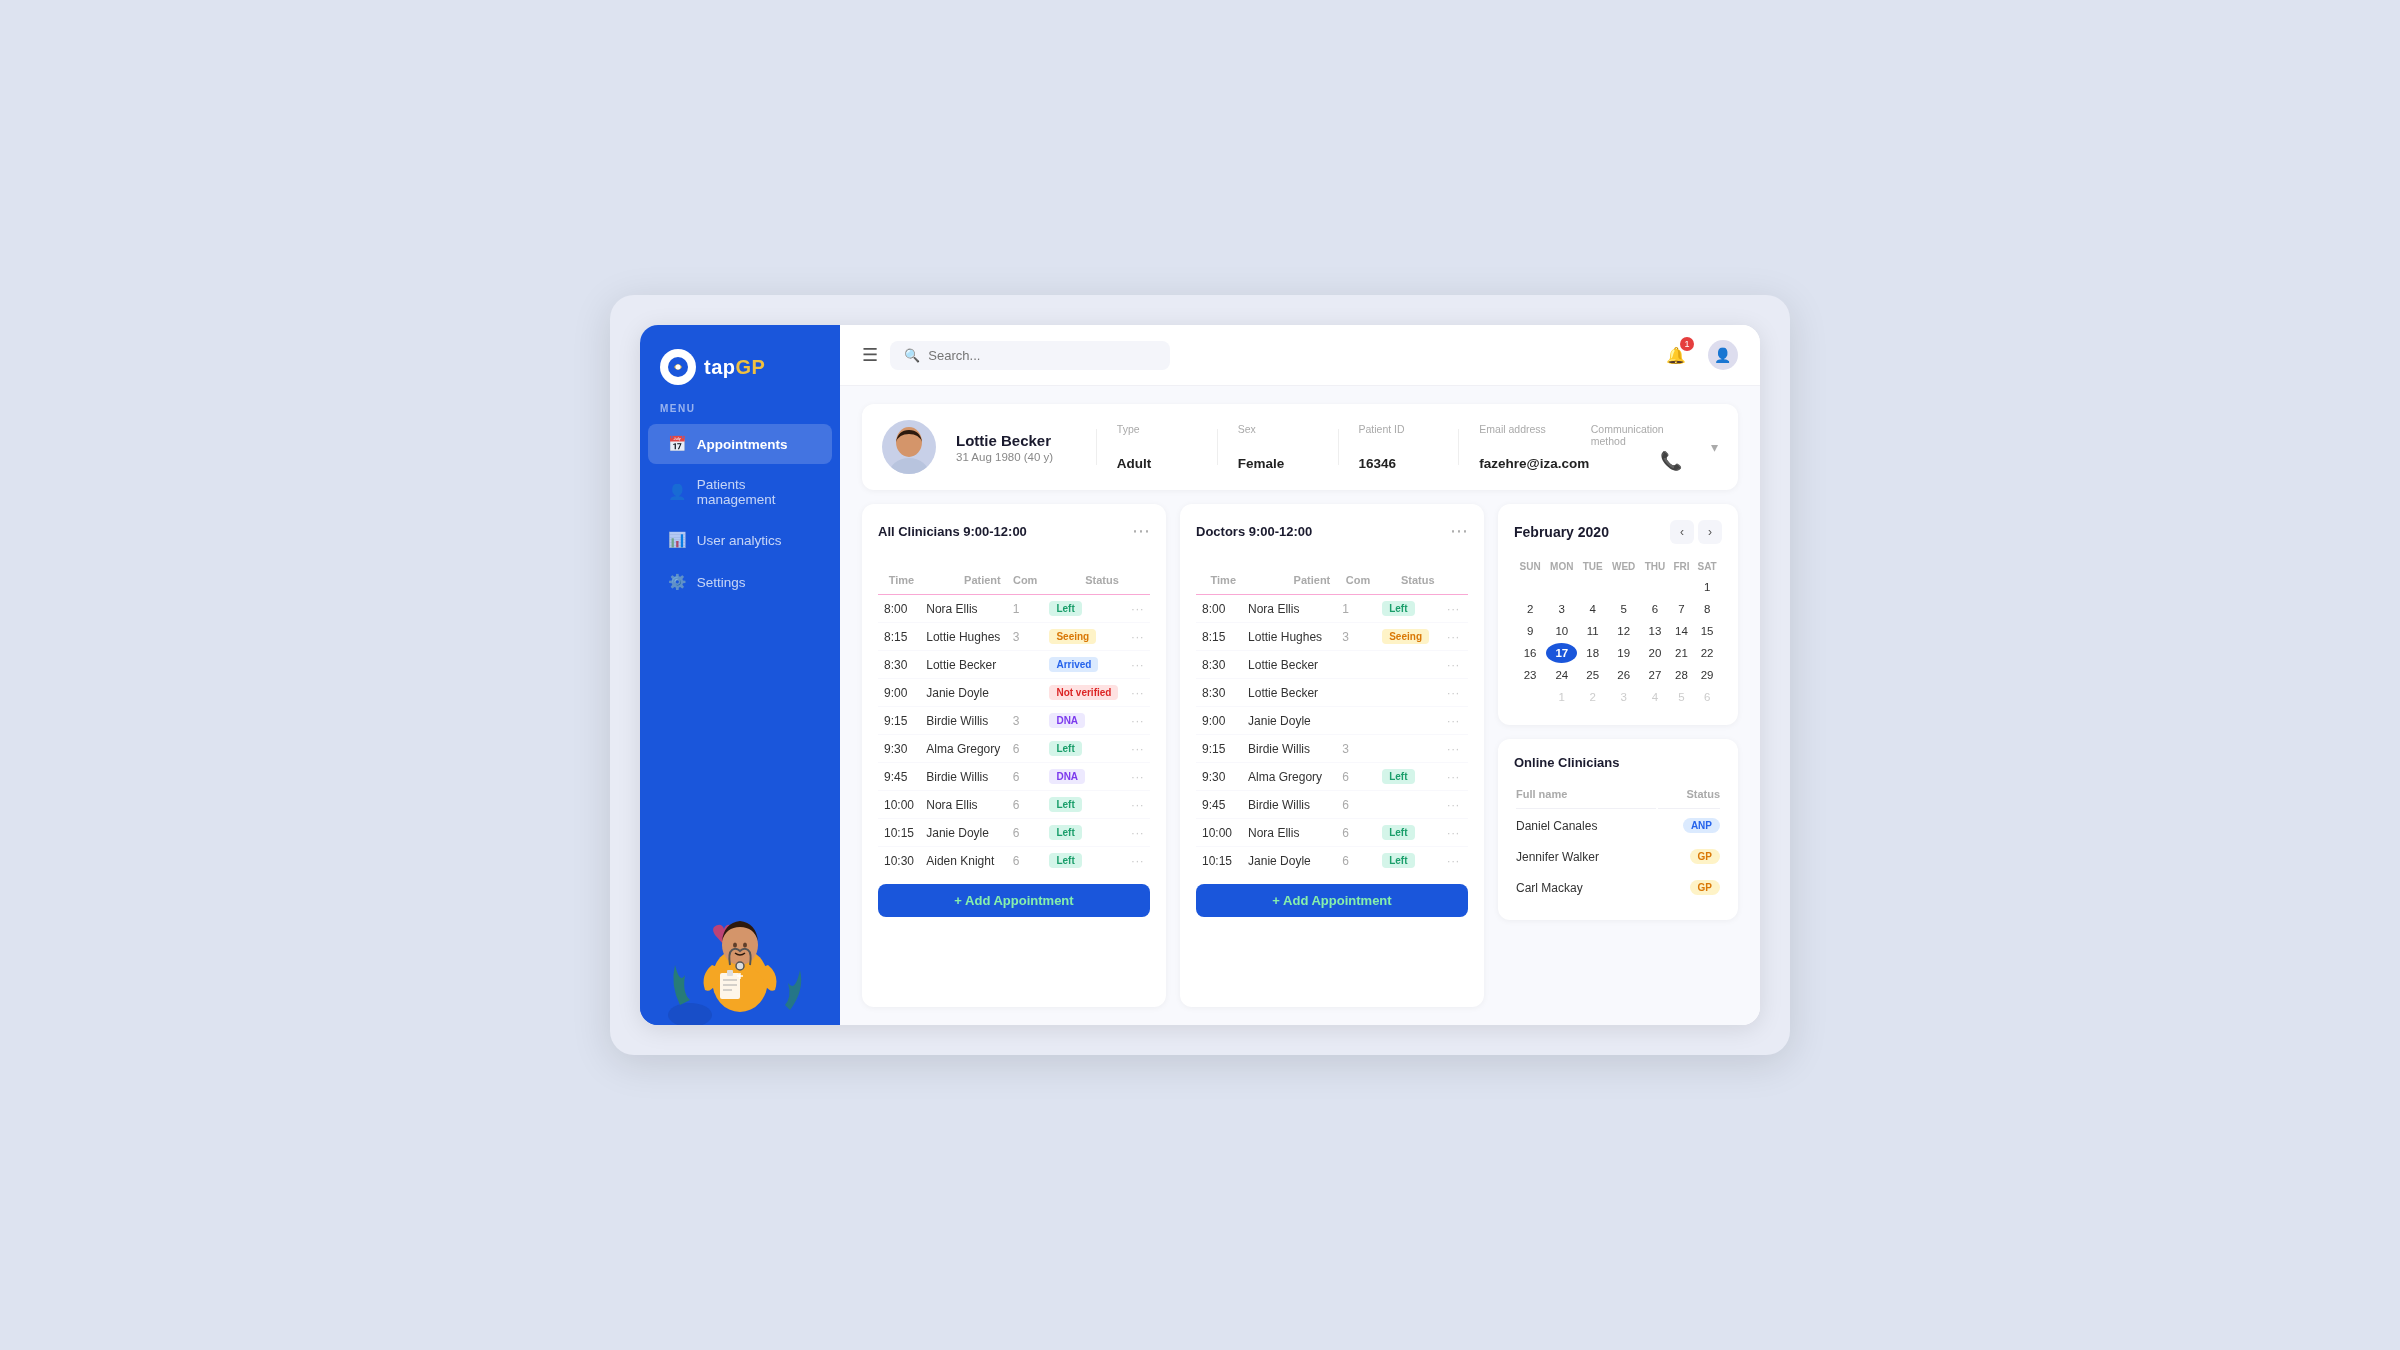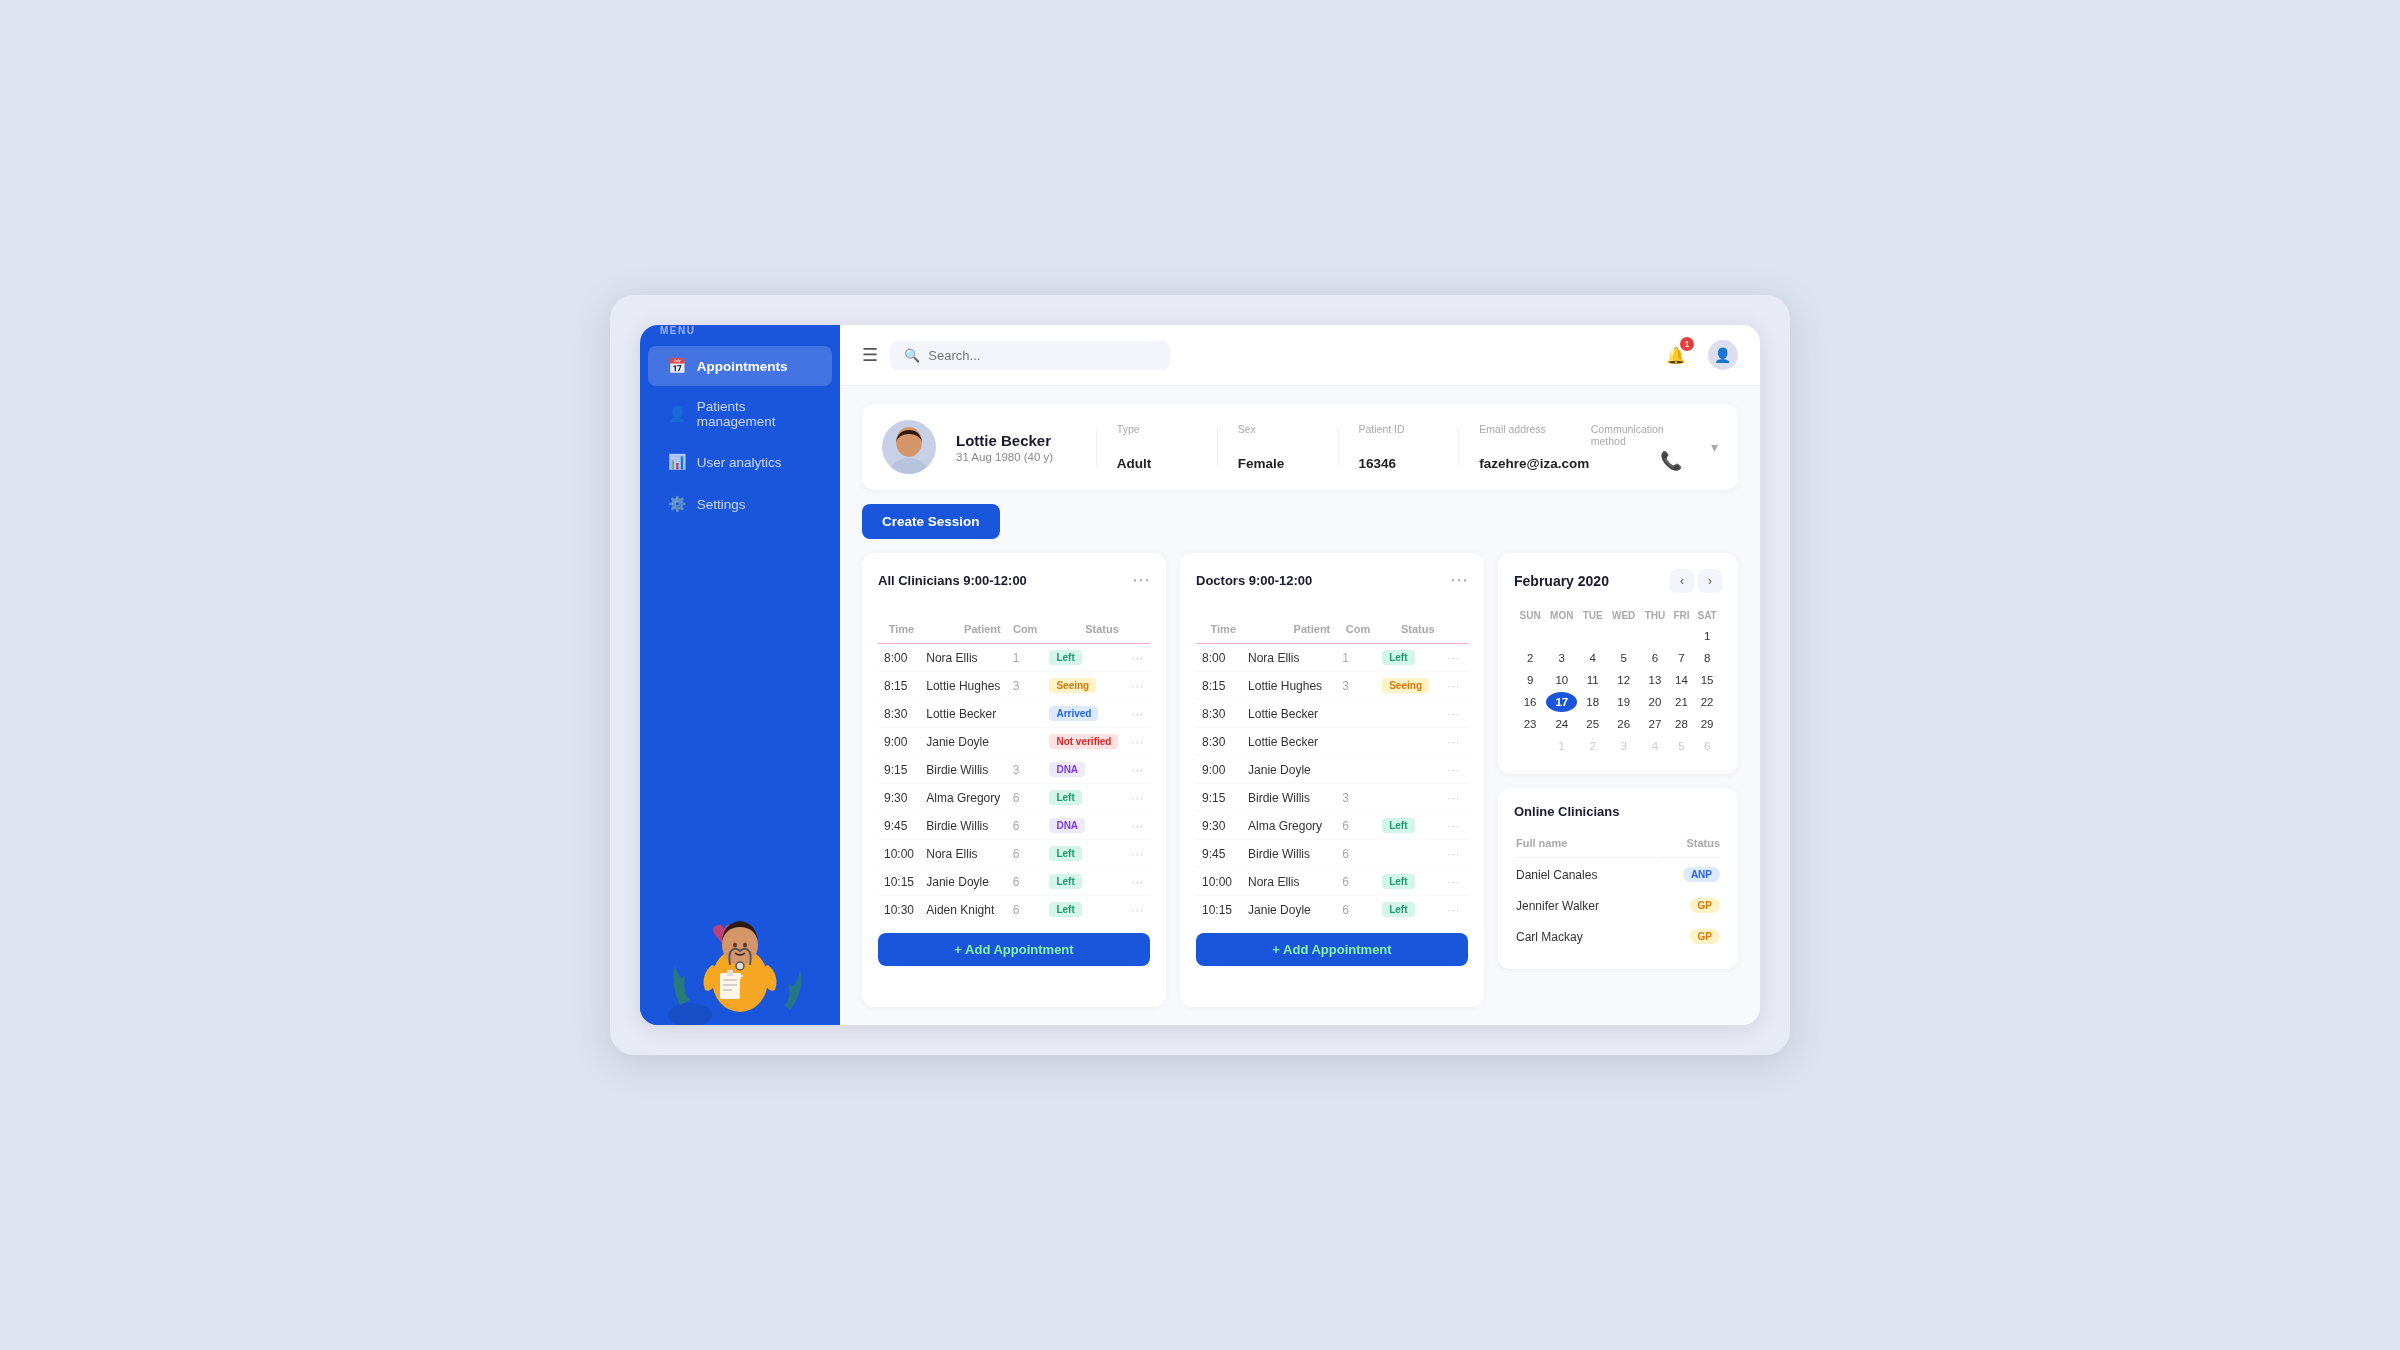--- a/index.html
+++ b/index.html
@@ -299,20 +299,30 @@
     ::-webkit-scrollbar { width: 4px; }
     ::-webkit-scrollbar-thumb { background: #ddd; border-radius: 4px; }
   </style>
 </head>
 <body>
 
 <div class="outer-wrap">
   <div class="app-window">
 
     <div class="sidebar">
+      <div class="sidebar-logo">
+        <div class="logo-icon">
+          <svg width="22" height="22" viewBox="0 0 22 22" fill="none">
+            <circle cx="11" cy="11" r="10" fill="#1a56db"></circle>
+            <path d="M7 11 Q11 5 15 11 Q11 17 7 11Z" fill="#f0c040" opacity="0.9"></path>
+            <circle cx="11" cy="11" r="2.5" fill="#fff"></circle>
+          </svg>
+        </div>
+        <span class="logo-text">tap<span>GP</span></span>
+      </div>
       <div class="sidebar-menu-label">MENU</div>
       <nav class="sidebar-nav">
         <div class="sidebar-item active">
           <span class="sidebar-item-icon">📅</span>
           <span>Appointments</span>
         </div>
         <div class="sidebar-item">
           <span class="sidebar-item-icon">👤</span>
           <span>Patients management</span>
         </div>
@@ -415,23 +425,20 @@
             <span class="patient-field-label">Email address</span>
             <span class="patient-field-value">fazehre@iza.com</span>
           </div>
           <div class="comm-method">
             <span class="comm-label">Communication method</span>
             <span class="comm-icon">📞</span>
           </div>
           <span class="expand-btn">▾</span>
         </div>
 
-        <div class="toolbar">
-          <button class="btn-create-session">Create Session</button>
-        </div>
 
         <div class="tables-area">
 
           <div class="table-panel">
             <div class="panel-header">
               <span class="panel-title">All Clinicians 9:00-12:00</span>
               <span class="panel-menu">⋯</span>
             </div>
             <table class="appt-table">
               <thead>

